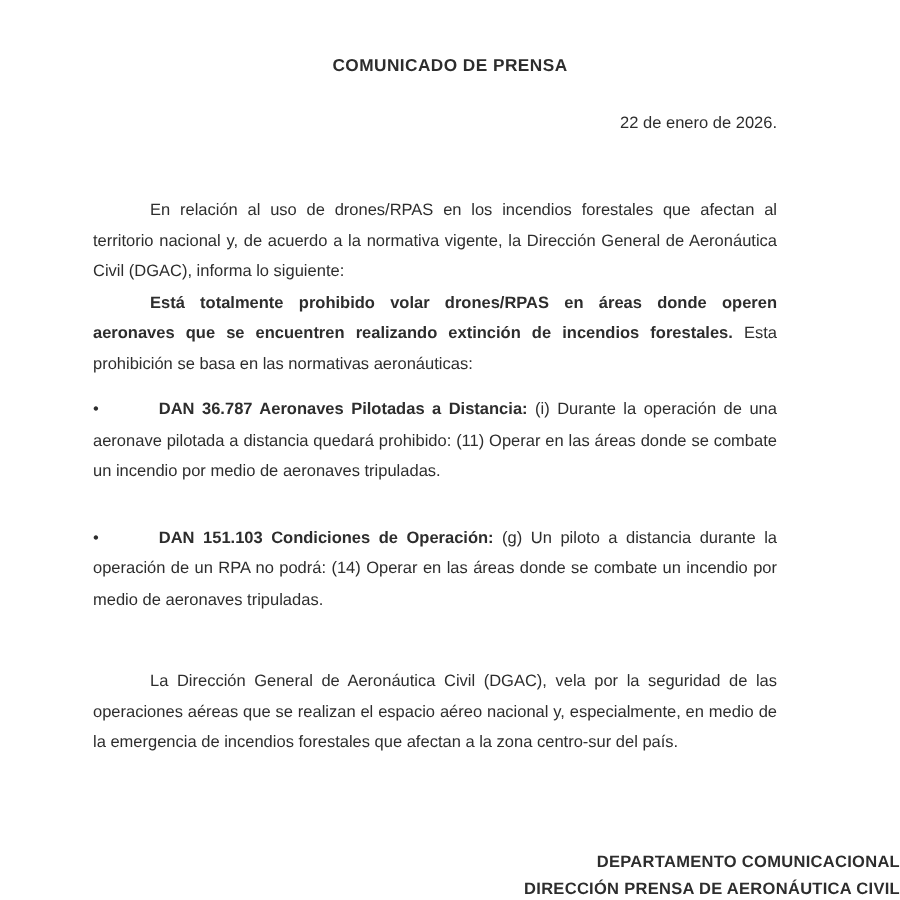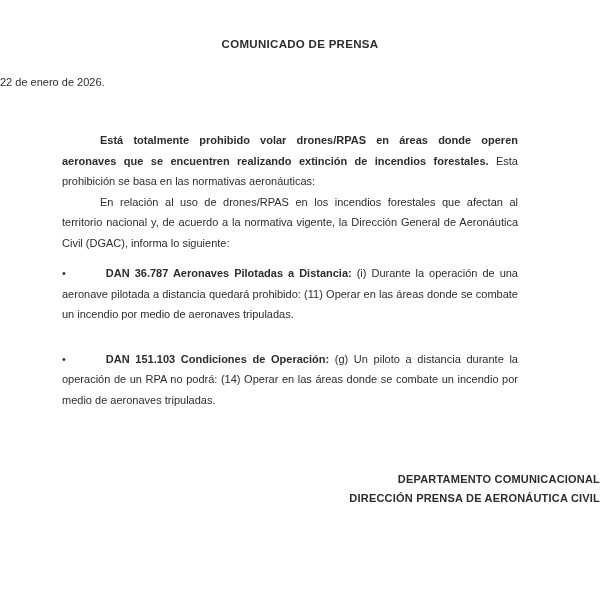--- a/index.html
+++ b/index.html
@@ -16,20 +16,21 @@
   }
   .title {
     padding-top: 38px;
     text-align: center;
     font-size: 11.5px;
     font-weight: 700;
     letter-spacing: 0.3px;
   }
   .date {
     margin: 26px 82px 0 0;
+    text-align: right;
     font-size: 11px;
   }
   .content {
     margin: 42px 82px 0 62px;
     text-align: justify;
     line-height: 20.5px;
   }
   .para { margin: 0; text-indent: 38px; }
   .para b { font-weight: 700; }
   .para.bullet { text-indent: 0; margin-top: 10px; }
@@ -50,28 +51,29 @@
 <body>
 
 <div class="page">
 
   <h1 class="title">COMUNICADO DE PRENSA</h1>
 
   <div class="date">22 de enero de 2026.</div>
 
   <div class="content">
 
+    <p class="para">En relación al uso de drones/RPAS en los incendios forestales que afectan al territorio nacional y, de acuerdo a la normativa vigente, la Dirección General de Aeronáutica Civil (DGAC), informa lo siguiente:</p>
+
     <p class="para"><b>Está totalmente prohibido volar drones/RPAS en áreas donde operen aeronaves que se encuentren realizando extinción de incendios forestales.</b><span> Esta prohibición se basa en las normativas aeronáuticas:</span></p>
-
-    <p class="para">En relación al uso de drones/RPAS en los incendios forestales que afectan al territorio nacional y, de acuerdo a la normativa vigente, la Dirección General de Aeronáutica Civil (DGAC), informa lo siguiente:</p>
 
     <p class="para bullet"><span class="marker">•</span><span class="gap"></span><b>DAN 36.787 Aeronaves Pilotadas a Distancia:</b><span> (i) Durante la operación de una aeronave pilotada a distancia quedará prohibido: (11) Operar en las áreas donde se combate un incendio por medio de aeronaves tripuladas.</span></p>
 
     <p class="para bullet bullet2"><span class="marker">•</span><span class="gap"></span><b>DAN 151.103 Condiciones de Operación:</b><span> (g) Un piloto a distancia durante la operación de un RPA no podrá: (14) Operar en las áreas donde se combate un incendio por medio de aeronaves tripuladas.</span></p>
 
+    <p class="para closing">La Dirección General de Aeronáutica Civil (DGAC), vela por la seguridad de las operaciones aéreas que se realizan el espacio aéreo nacional y, especialmente, en medio de la emergencia de incendios forestales que afectan a la zona centro-sur del país.</p>
 
   </div>
 
   <div class="footer">
     <div>DEPARTAMENTO COMUNICACIONAL</div>
     <div>DIRECCIÓN PRENSA DE AERONÁUTICA CIVIL</div>
   </div>
 
 </div>
 

